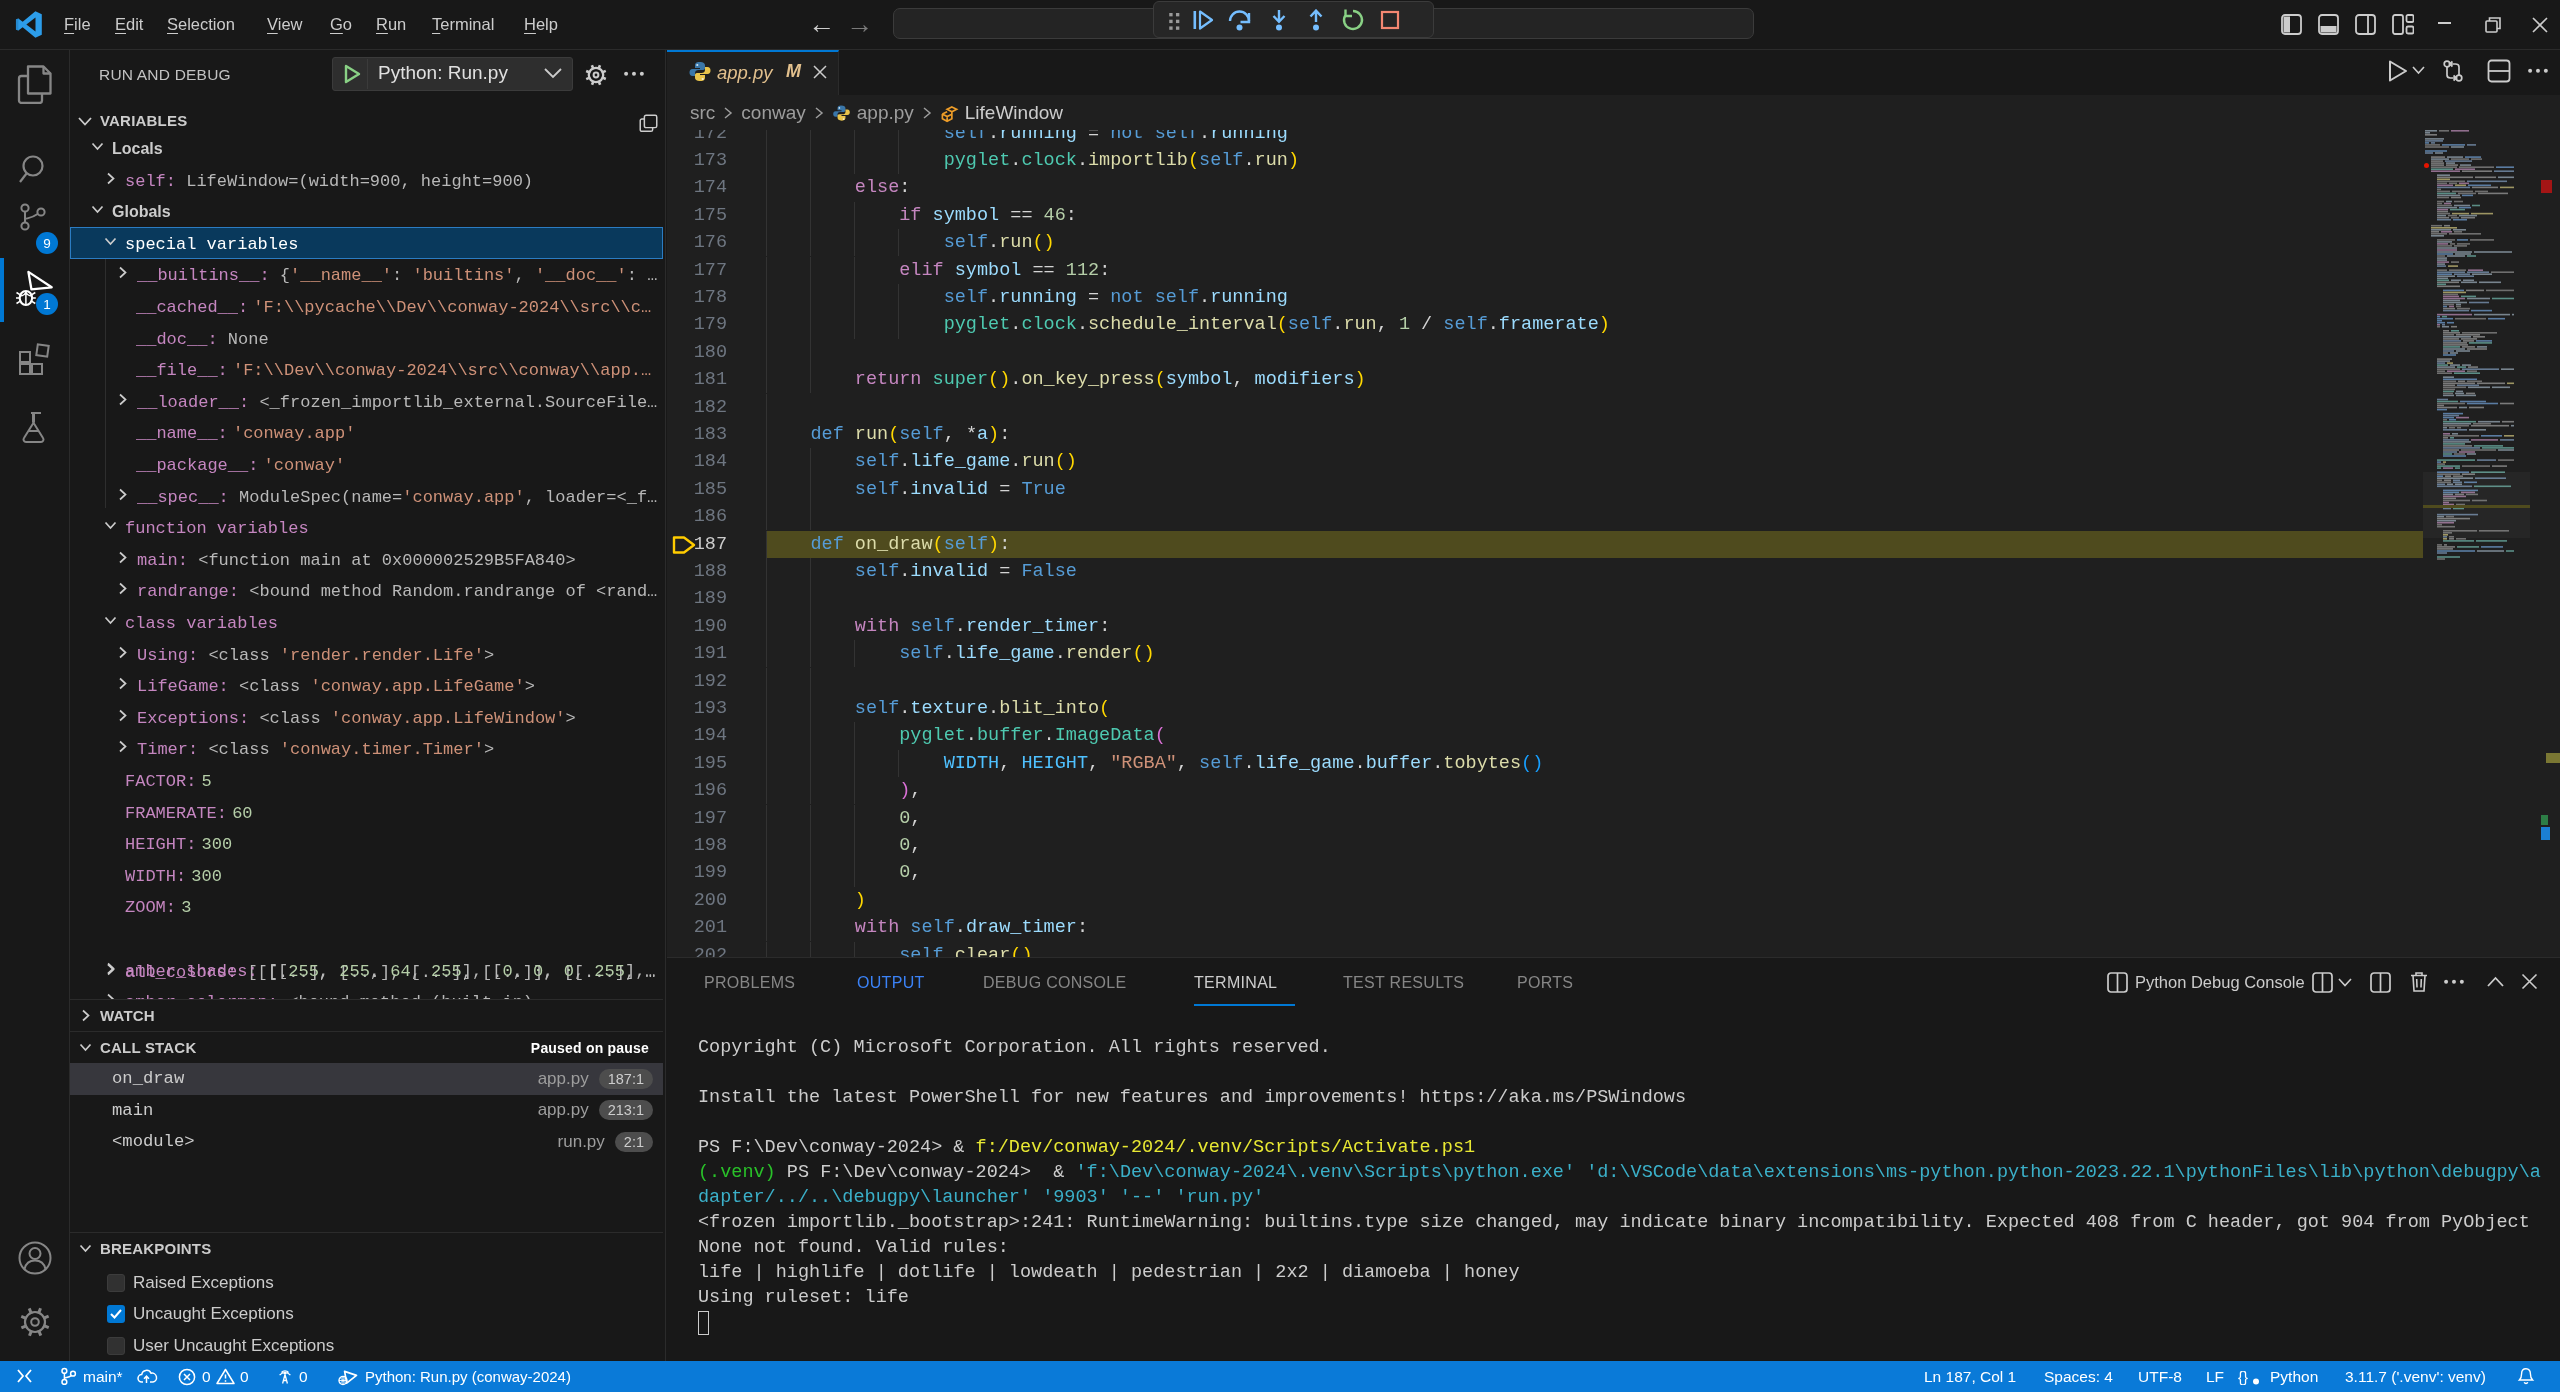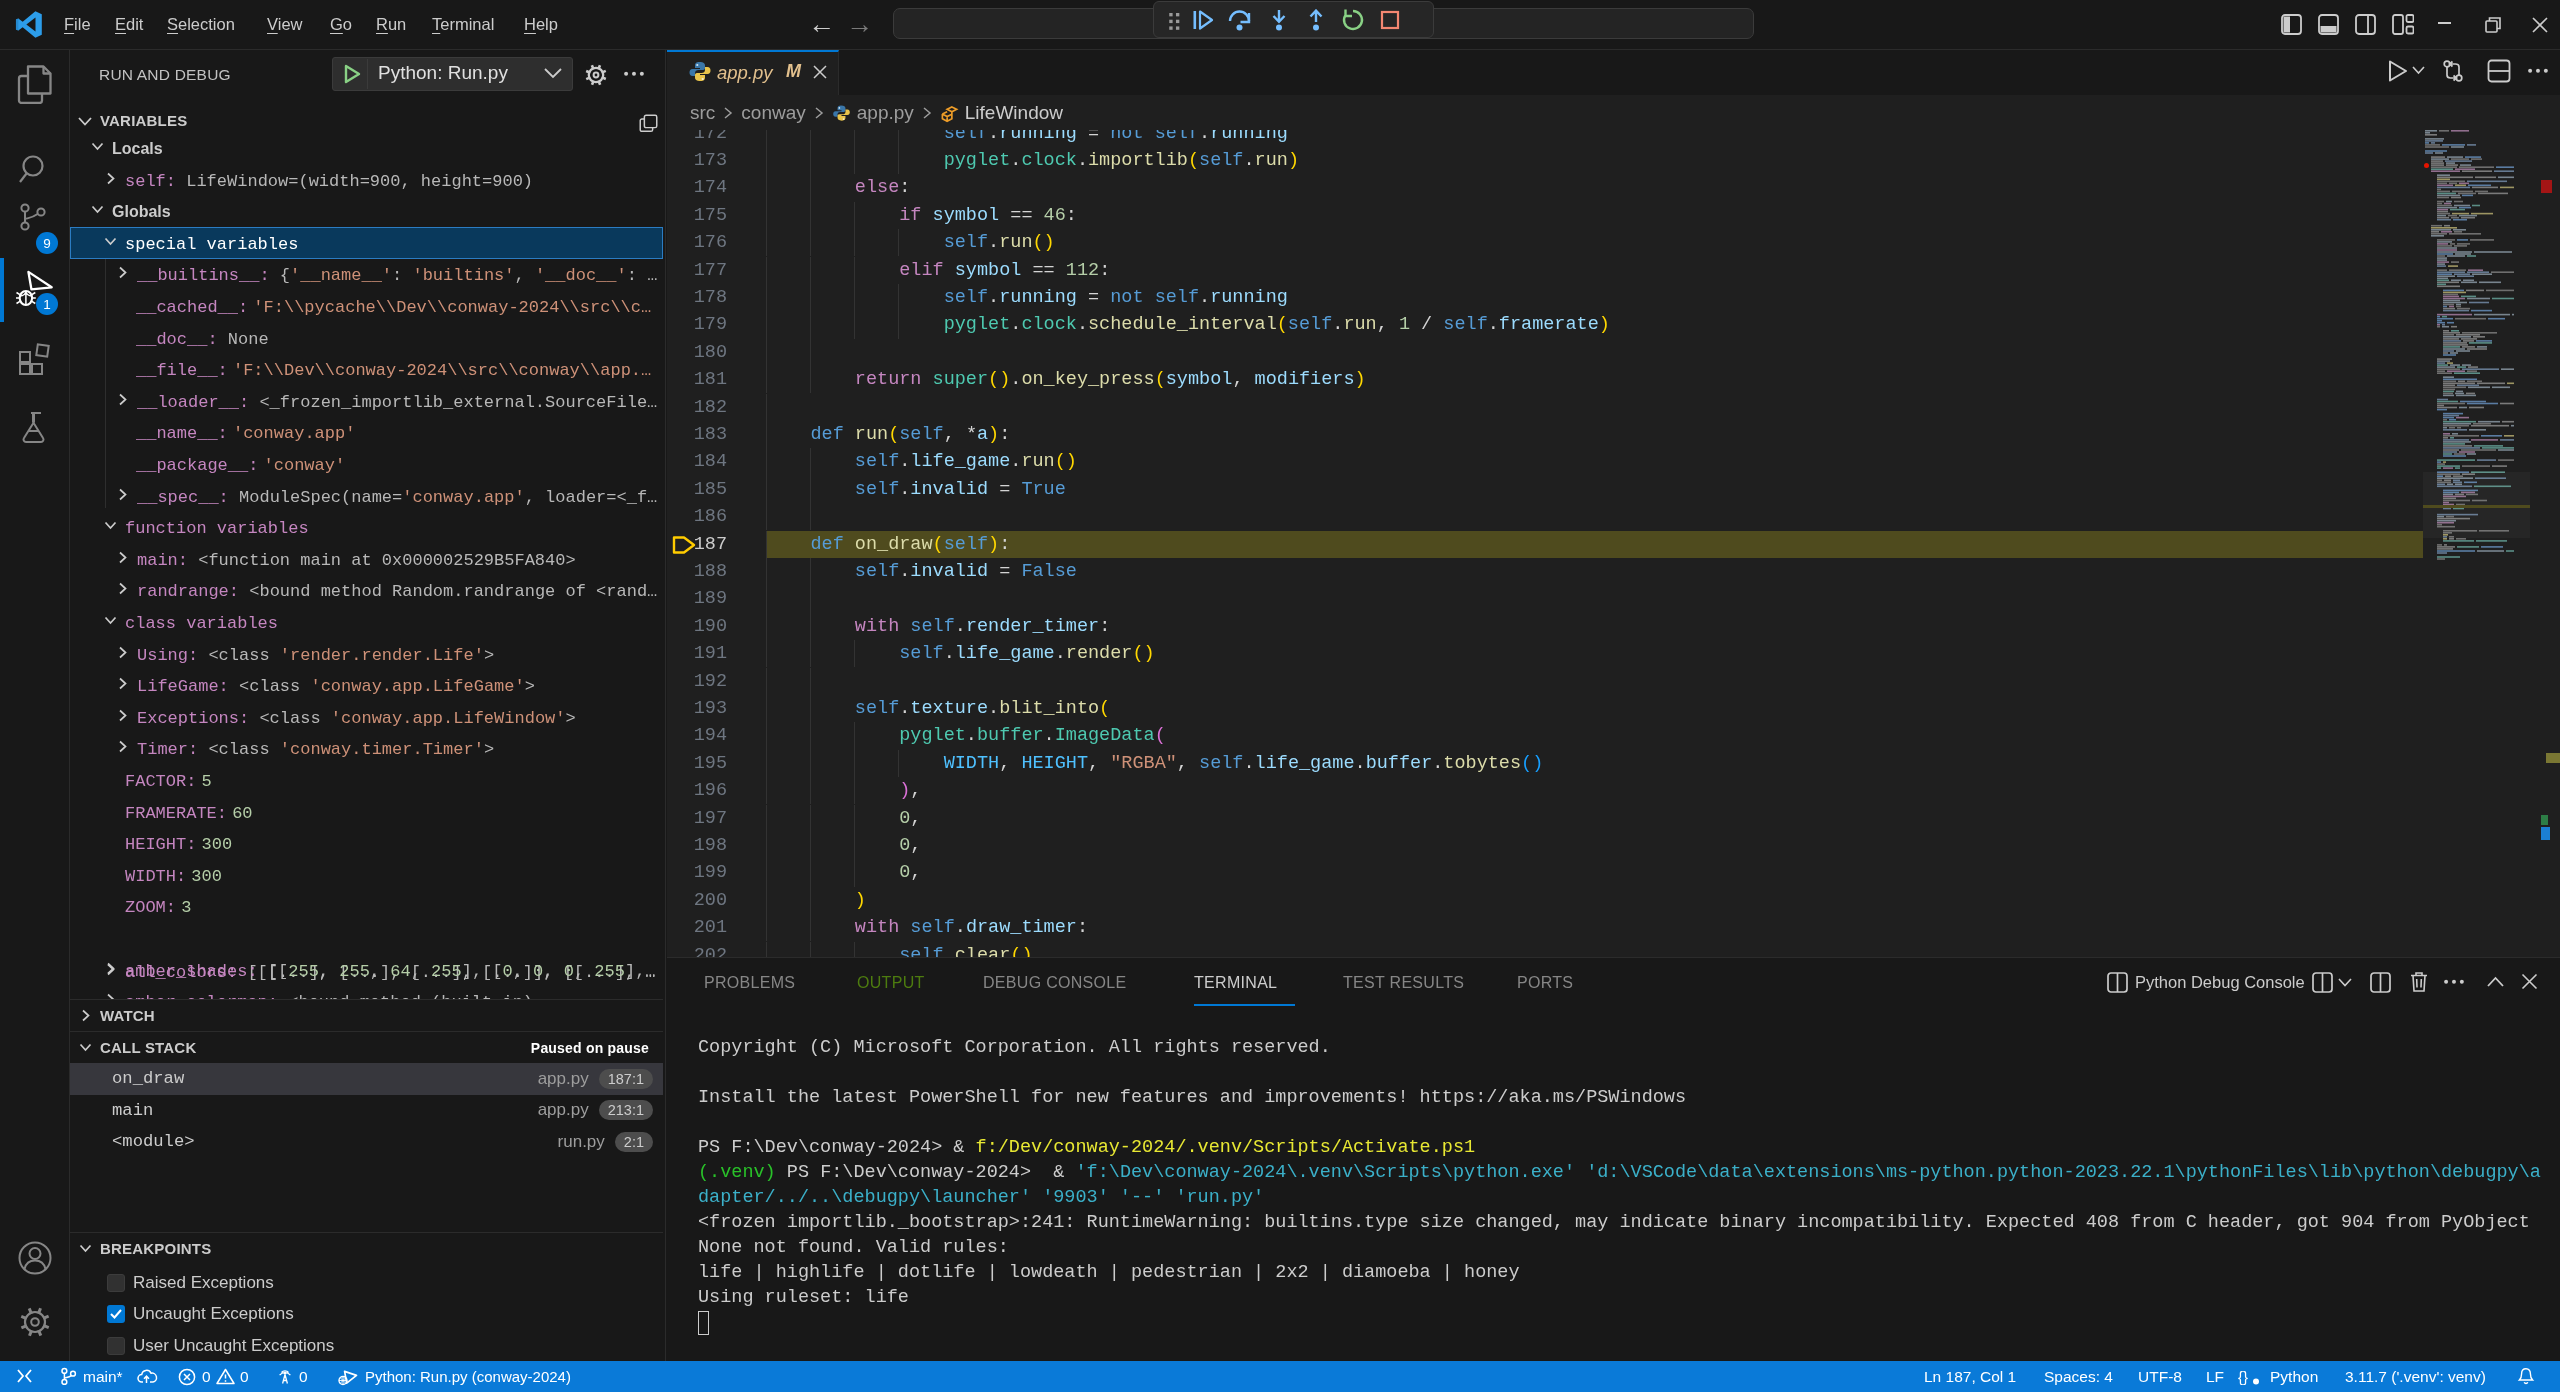--- a/index.html
+++ b/index.html
@@ -1006,21 +1006,21 @@
   </svg>
 <div class="abs" style="left:2423px;top:472px;width:107px;height:66px;background:rgba(255,255,255,0.03)"></div>
 <div class="abs" style="left:2423px;top:505px;width:107px;height:3px;background:#4f4b1e"></div>
 <div class="abs" style="left:2424px;top:163px;width:5px;height:5px;border-radius:3px;background:#e51400"></div>
 <div class="abs" style="left:2541px;top:180px;width:11px;height:13px;background:#a31515"></div>
 <div class="abs" style="left:2546px;top:753px;width:14px;height:10px;background:#7a7733"></div>
 <div class="abs" style="left:2541px;top:815px;width:7px;height:10px;background:#2d7d46"></div>
 <div class="abs" style="left:2541px;top:827px;width:9px;height:13px;background:#1b7fd4"></div>
 <div class="abs" style="left:667px;top:957px;width:1893px;height:404px;background:#181818;border-top:1px solid #2b2b2b"></div>
 <div class="abs" style="left:704px;top:974px;font-size:16px;color:#868686;letter-spacing:0.3px">PROBLEMS</div>
-<div class="abs" style="left:857px;top:974px;font-size:16px;color:#4d7c0f;letter-spacing:0.3px">OUTPUT</div>
+<div class="abs" style="left:857px;top:974px;font-size:16px;color:#3b82f6;letter-spacing:0.3px">OUTPUT</div>
 <div class="abs" style="left:983px;top:974px;font-size:16px;color:#868686;letter-spacing:0.3px">DEBUG CONSOLE</div>
 <div class="abs" style="left:1194px;top:974px;font-size:16px;color:#cccccc;letter-spacing:0.3px">TERMINAL</div>
 <div class="abs" style="left:1343px;top:974px;font-size:16px;color:#868686;letter-spacing:0.3px">TEST RESULTS</div>
 <div class="abs" style="left:1517px;top:974px;font-size:16px;color:#868686;letter-spacing:0.3px">PORTS</div>
 <div class="abs" style="left:1194px;top:1004px;width:101px;height:2px;background:#0078d4"></div>
 <svg class="abs" style="left:2107px;top:972px" width="21" height="21" viewBox="0 0 21 21">
     <rect x="1" y="1" width="19" height="19" rx="3" fill="none" stroke="#cccccc" stroke-width="1.7"></rect>
     <line x1="10.5" y1="1" x2="10.5" y2="20" stroke="#cccccc" stroke-width="1.7"></line>
   </svg>
 <div class="abs" style="left:2135px;top:973px;font-size:16.5px;color:#cccccc">Python Debug Console</div>

